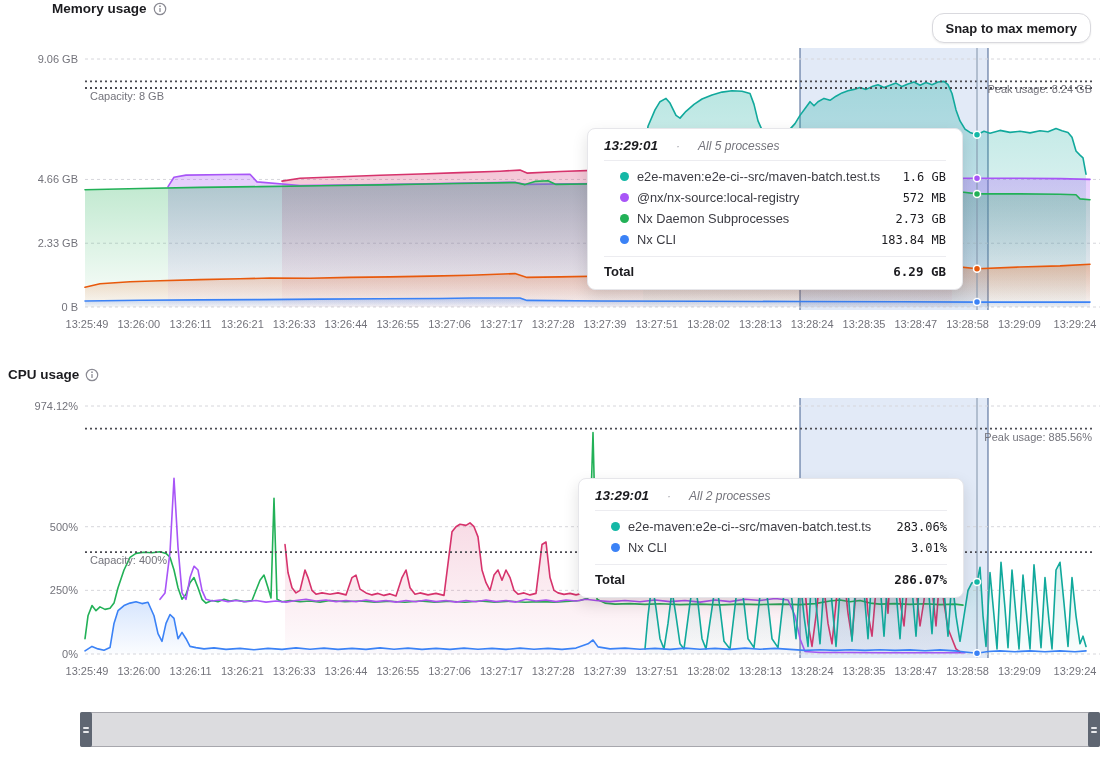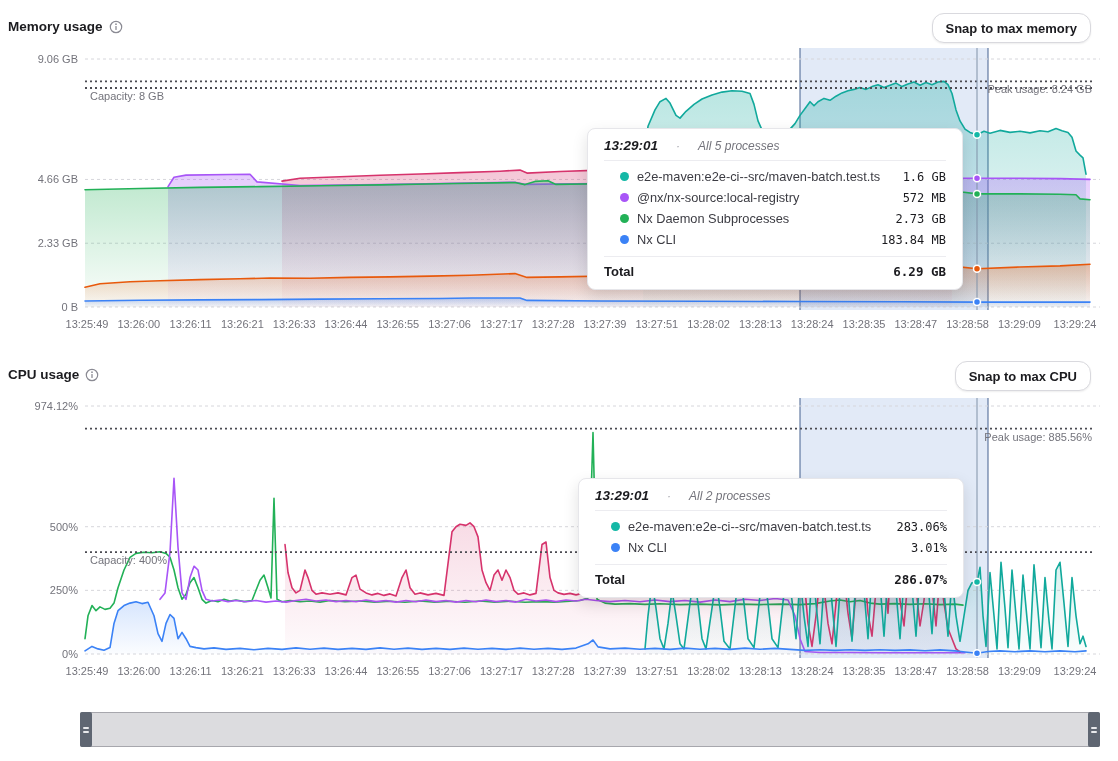--- a/index.html
+++ b/index.html
@@ -176,21 +176,21 @@
         <text x="760.4" y="675" text-anchor="middle" fill="#73737b" font-size="11" font-family="Liberation Sans, sans-serif">13:28:13</text>
         <text x="812.1999999999999" y="675" text-anchor="middle" fill="#73737b" font-size="11" font-family="Liberation Sans, sans-serif">13:28:24</text>
         <text x="864" y="675" text-anchor="middle" fill="#73737b" font-size="11" font-family="Liberation Sans, sans-serif">13:28:35</text>
         <text x="915.8" y="675" text-anchor="middle" fill="#73737b" font-size="11" font-family="Liberation Sans, sans-serif">13:28:47</text>
         <text x="967.5999999999999" y="675" text-anchor="middle" fill="#73737b" font-size="11" font-family="Liberation Sans, sans-serif">13:28:58</text>
         <text x="1019.4" y="675" text-anchor="middle" fill="#73737b" font-size="11" font-family="Liberation Sans, sans-serif">13:29:09</text>
         <text x="1075" y="675" text-anchor="middle" fill="#73737b" font-size="11" font-family="Liberation Sans, sans-serif">13:29:24</text>
       </g>
     </svg>
 
-  <div class="section-head" style="top:19px;">
+  <div class="section-head" style="top:1px;margin-left:44px;">
     <span class="section-title">Memory usage</span>
     <span class="info-icon">
       <svg width="14" height="14" viewBox="0 0 14 14">
           <circle cx="7" cy="7" r="5.7" fill="none" stroke="#8a8a93" stroke-width="1.2"></circle>
           <rect x="6.35" y="6" width="1.3" height="4.1" rx="0.6" fill="#8a8a93"></rect>
           <circle cx="7" cy="4.2" r="0.85" fill="#8a8a93"></circle>
         </svg>
     </span>
   </div>
   <button class="snap-btn" style="top:13px;">Snap to max memory</button>
@@ -198,21 +198,20 @@
   <div class="section-head" style="top:367px;">
     <span class="section-title">CPU usage</span>
     <span class="info-icon">
       <svg width="14" height="14" viewBox="0 0 14 14">
           <circle cx="7" cy="7" r="5.7" fill="none" stroke="#8a8a93" stroke-width="1.2"></circle>
           <rect x="6.35" y="6" width="1.3" height="4.1" rx="0.6" fill="#8a8a93"></rect>
           <circle cx="7" cy="4.2" r="0.85" fill="#8a8a93"></circle>
         </svg>
     </span>
   </div>
-  <button class="snap-btn" style="top:361px;">Snap to max CPU</button>
 
   <div class="tooltip" style="left:587px;top:128px;width:376px;">
     <div class="tt-head">
       <span class="tt-time">13:29:01</span>
       <span class="tt-sep">·</span>
       <span class="tt-sub">All 5 processes</span>
     </div>
     <div class="tt-rows">
         <div class="tt-row">
           <span class="tt-dot" style="background: rgb(20, 184, 166);"></span>

